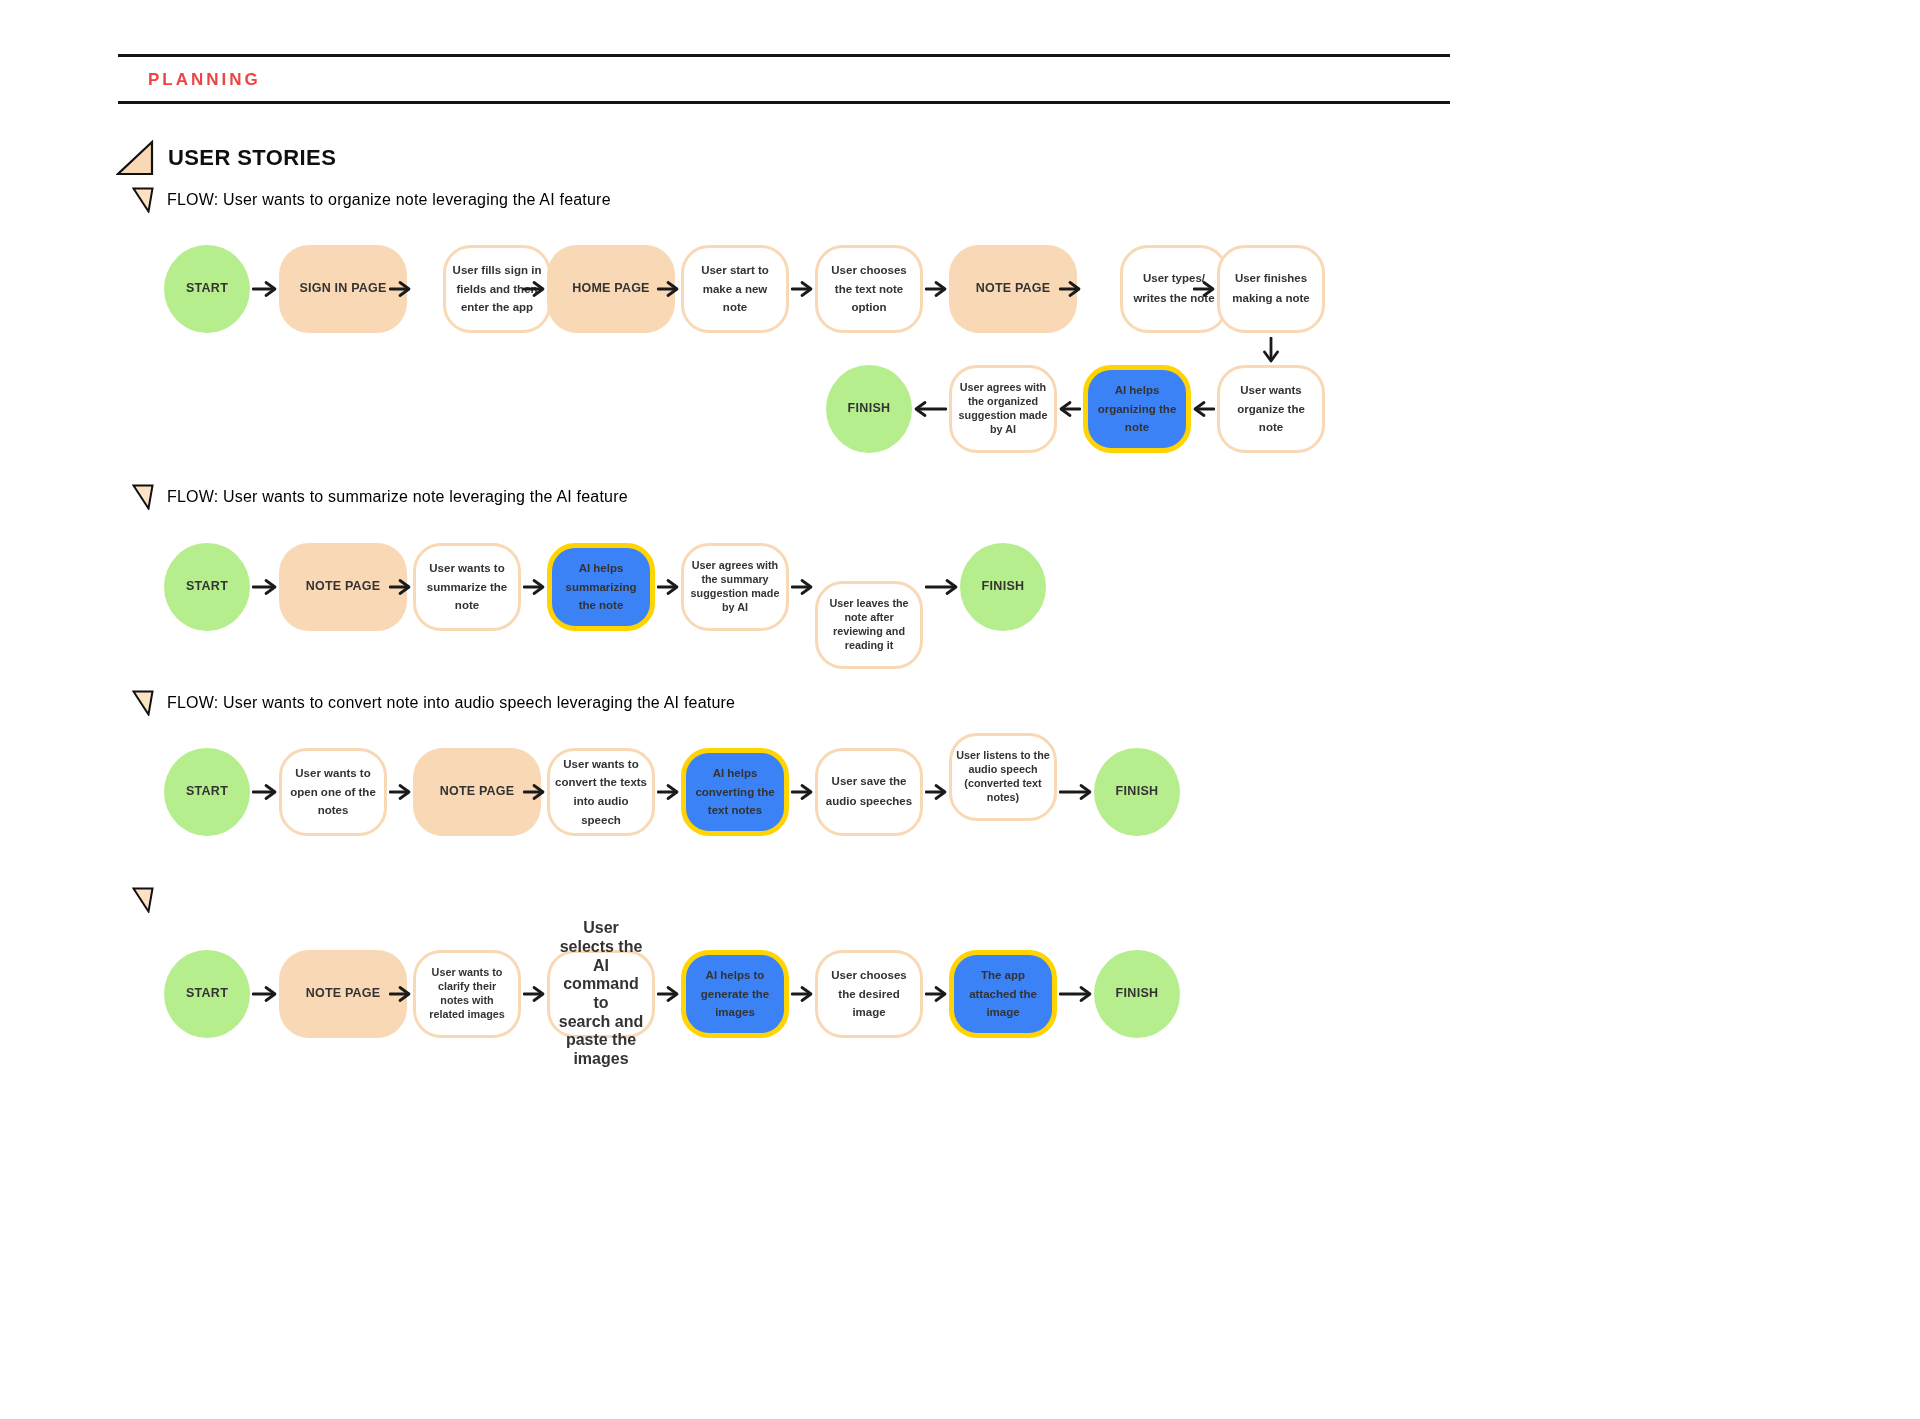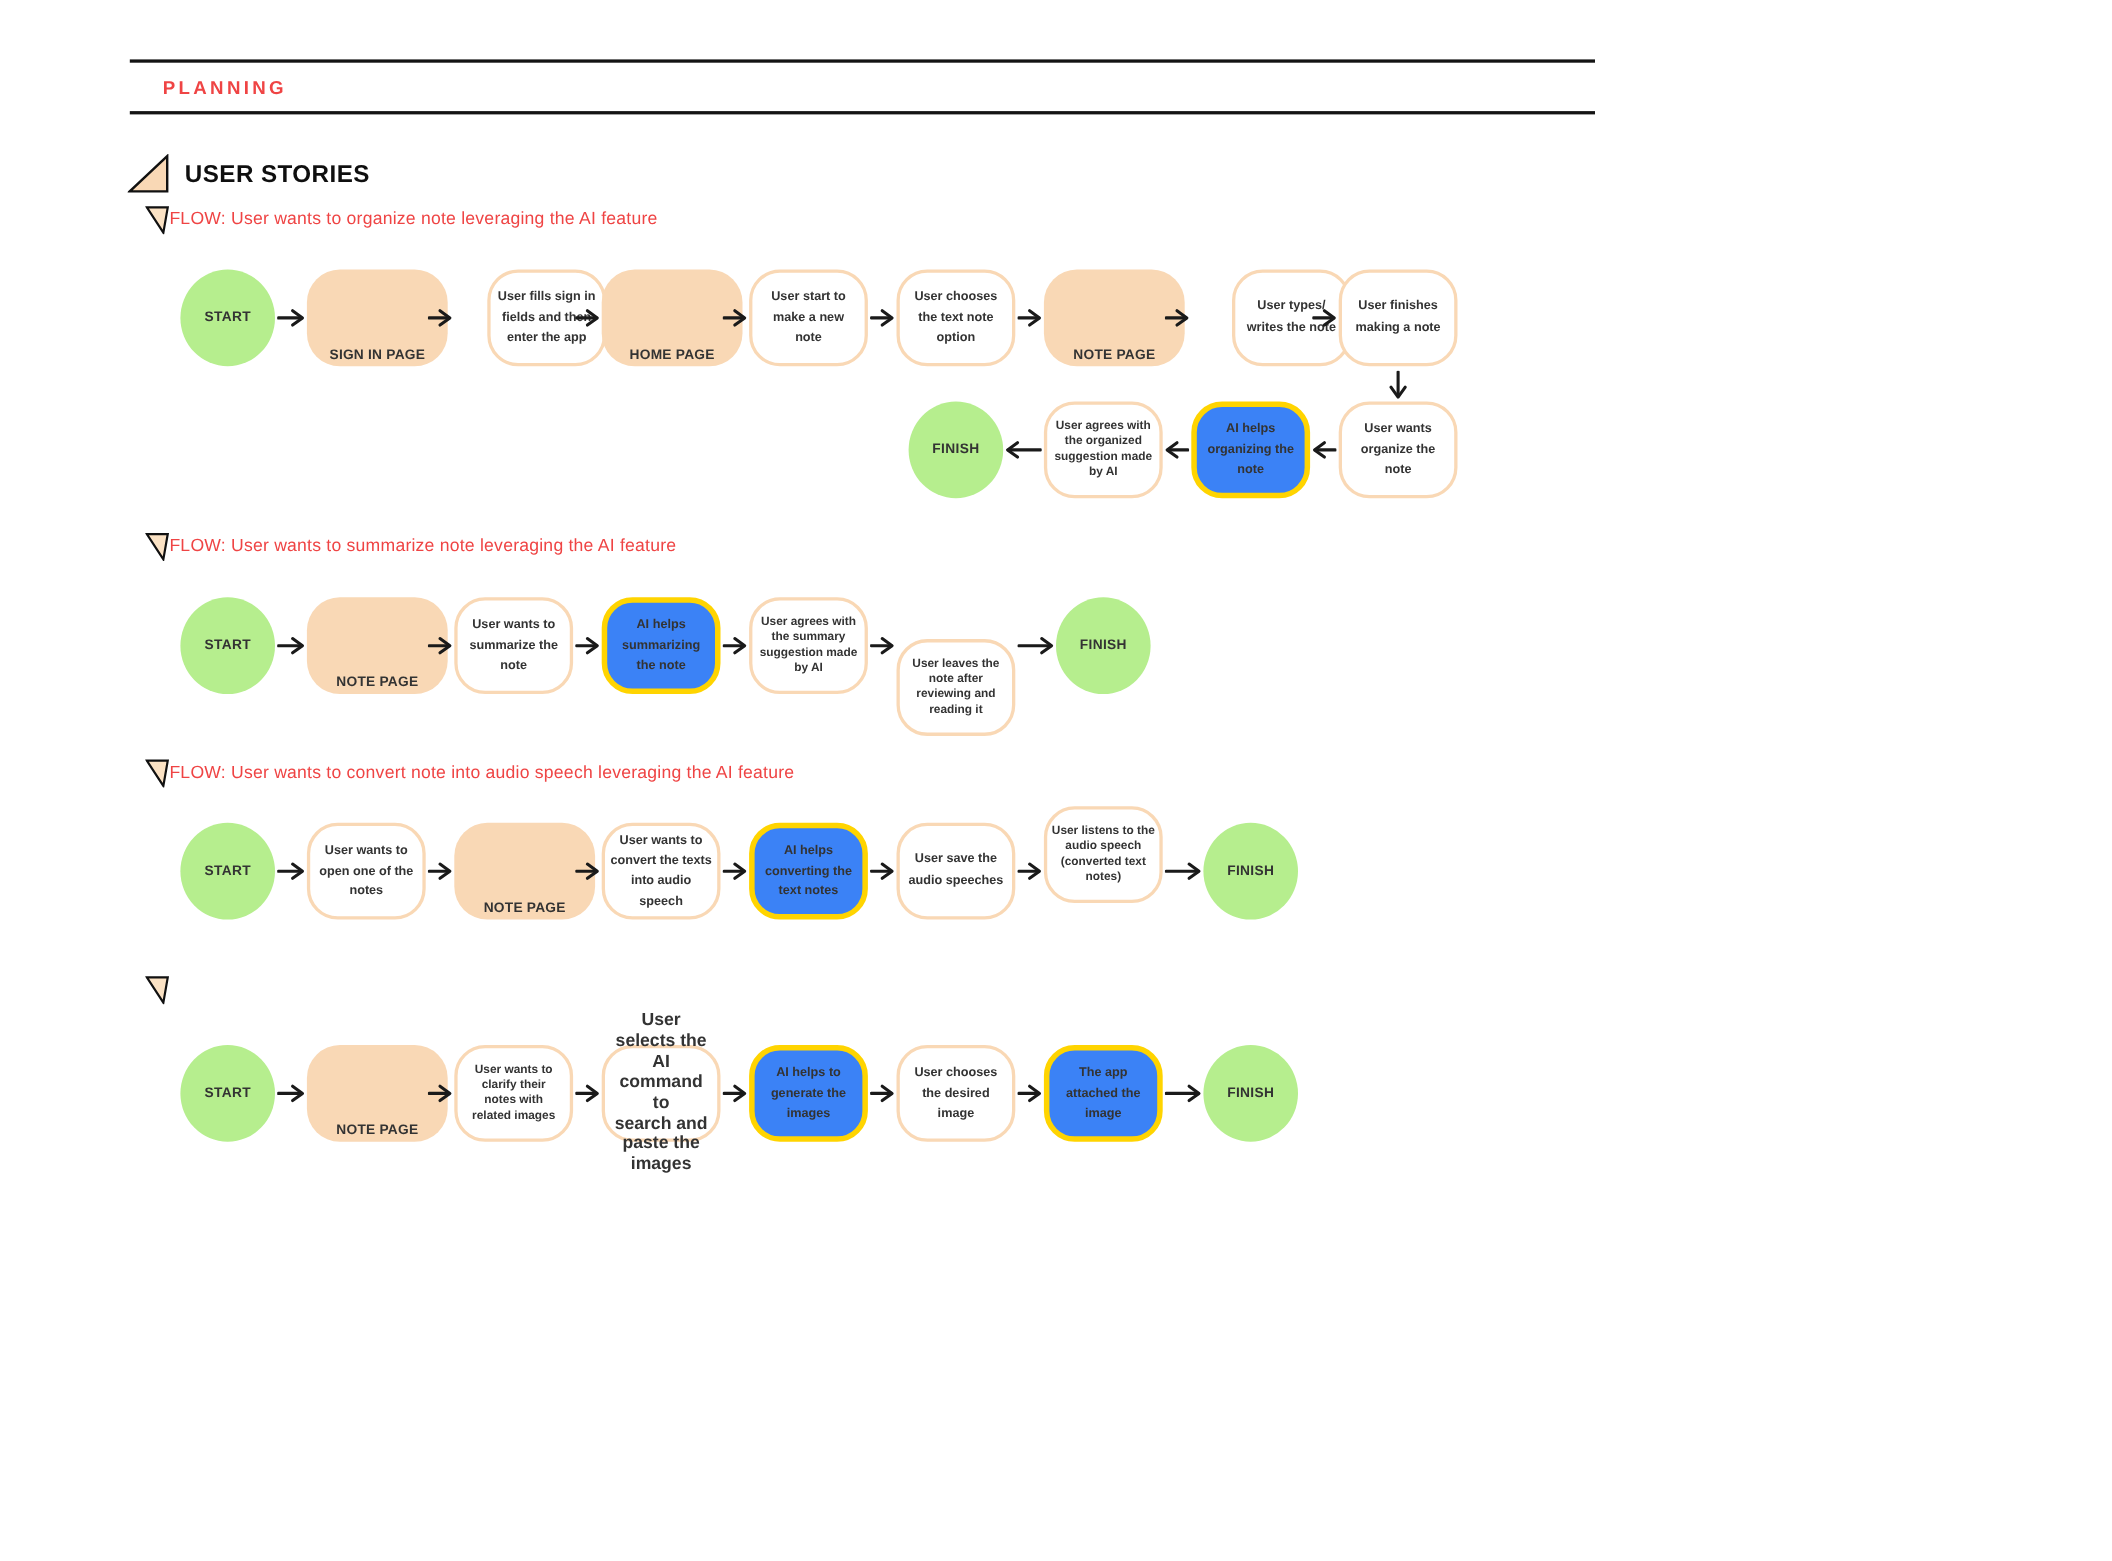--- a/index.html
+++ b/index.html
@@ -9,28 +9,28 @@
     --green:#b6ee8e; --peach:#f9d8b5; --yellow:#ffd400; --ink:#1a1a1a;
   }
   .hr{position:absolute;left:118px;width:1332px;height:3px;background:#141414;}
   .hr-top{top:54px;}
   .hr-bottom{top:101px;}
   .planning{position:absolute;left:148px;top:70px;font-size:17px;font-weight:700;
     letter-spacing:3px;color:#ef4444;}
   .section-row{position:absolute;left:116px;top:140px;display:flex;align-items:center;}
   .section-title{margin-left:14px;font-size:22px;font-weight:700;color:#0f0f0f;letter-spacing:.4px;}
   .flow-label-row{position:absolute;left:132px;display:flex;align-items:center;}
-  .flow-label{font-size:16px;color:#ef4444;letter-spacing:.2px;}
+  .flow-label{margin-left:13px;font-size:16px;color:#000000;letter-spacing:.2px;}
   .node{position:absolute;display:flex;align-items:center;justify-content:center;
     text-align:center;box-sizing:border-box;font-weight:700;color:#333;}
   .node span{display:block;width:100%;white-space:pre-line;padding:0 4px;}
   .node.start,.node.finish{width:86px;height:88px;border-radius:50%;
     background:var(--green);font-size:12.5px;letter-spacing:.3px;}
   .node.page{width:128px;height:88px;border-radius:30px;background:var(--peach);
-    font-size:12.5px;letter-spacing:.2px;align-items:flex-end;}
+    font-size:12.5px;letter-spacing:.2px;}
   .node.action{width:108px;height:88px;border-radius:28px;background:#fff;
     border:3px solid var(--peach);font-size:11.5px;}
   .node.ai{width:108px;height:88px;border-radius:28px;background:#3b82f6;
     border:5px solid var(--yellow);font-size:11.5px;}
   .lh2{line-height:1.7;}
   .lh3{line-height:1.62;}
   .lh4{line-height:1.28;font-size:10.8px;}
   .lh5{line-height:1.17;font-size:16px;}
   .arrow{position:absolute;}
 </style>

